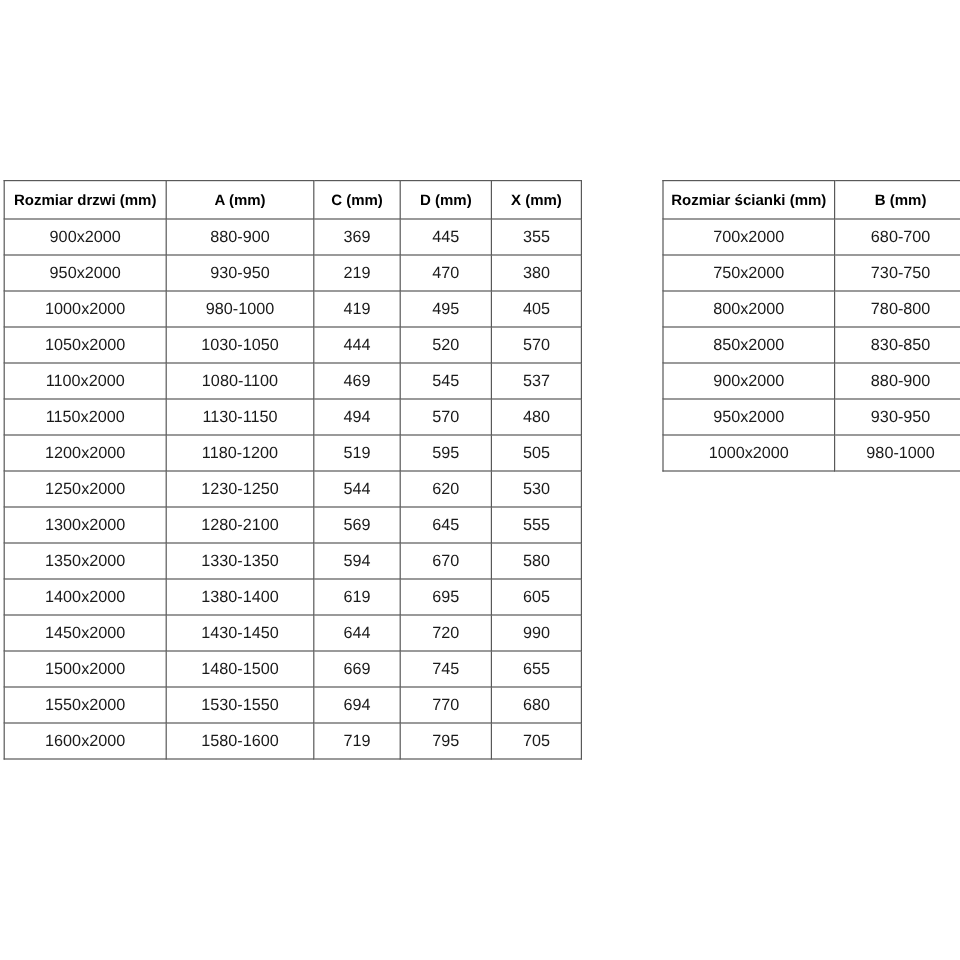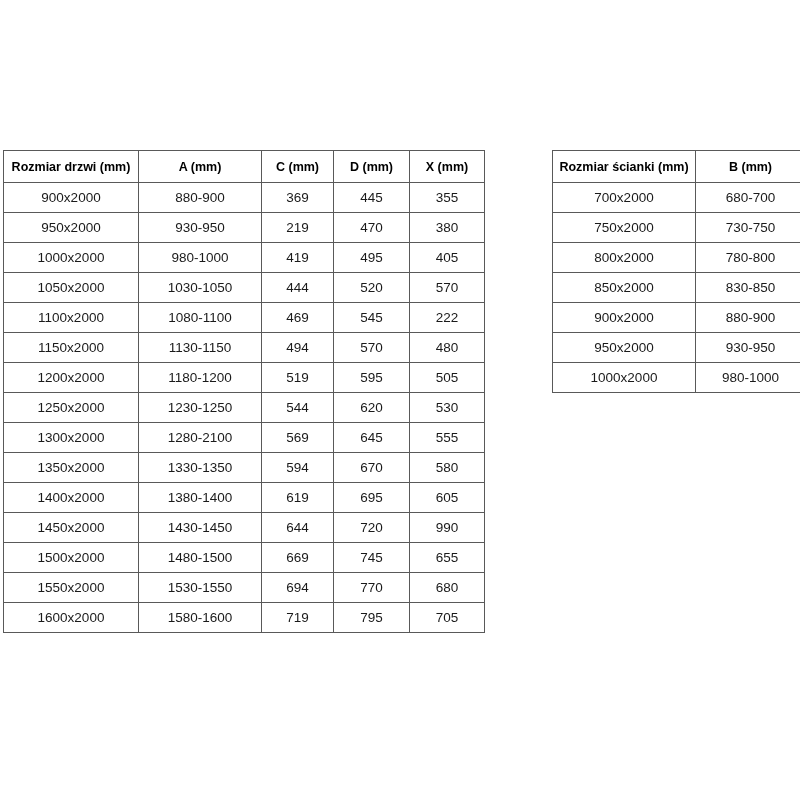--- a/index.html
+++ b/index.html
@@ -101,21 +101,21 @@
           <td>1030-1050</td>
           <td>444</td>
           <td>520</td>
           <td>570</td>
         </tr>
         <tr>
           <td>1100x2000</td>
           <td>1080-1100</td>
           <td>469</td>
           <td>545</td>
-          <td>222</td>
+          <td>537</td>
         </tr>
         <tr>
           <td>1150x2000</td>
           <td>1130-1150</td>
           <td>494</td>
           <td>570</td>
           <td>480</td>
         </tr>
         <tr>
           <td>1200x2000</td>

